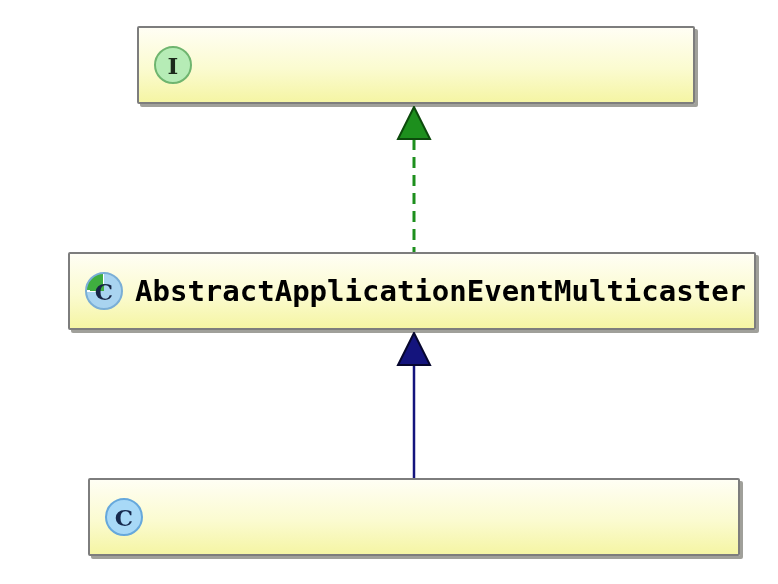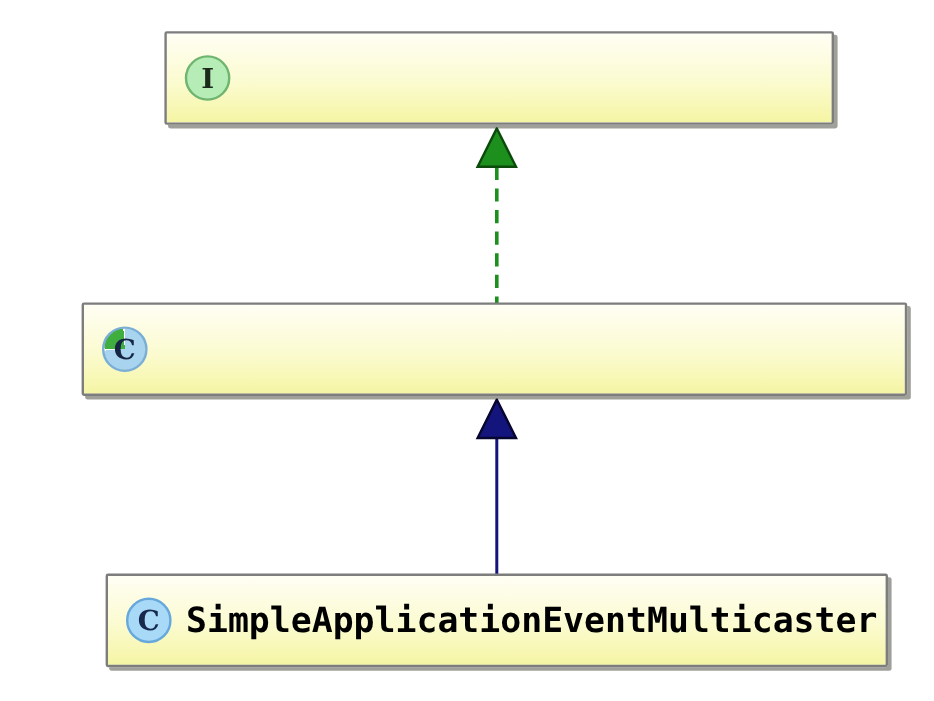--- a/index.html
+++ b/index.html
@@ -90,25 +90,25 @@
     <span class="type-icon icon-interface">I</span>
   </div>
 
   <svg class="edge edge-implements" viewBox="0 0 40 147">
     <line x1="20" y1="33" x2="20" y2="147" stroke-width="3" stroke-dasharray="11,7" stroke="#1d8f1d"></line>
     <polygon points="20,1 4,33 36,33" stroke-width="2" stroke="#0c4a0c" fill="#1d8f1d"></polygon>
   </svg>
 
   <div class="uml-node node-abstract">
     <span class="type-icon icon-abstract">C</span>
+    <span class="node-label">AbstractApplicationEventMulticaster</span>
   </div>
 
   <svg class="edge edge-extends" viewBox="0 0 40 147">
     <line x1="20" y1="33" x2="20" y2="147" stroke-width="2.5" stroke="#14147d"></line>
     <polygon points="20,1 4,33 36,33" stroke-width="2" stroke="#06062e" fill="#14147d"></polygon>
   </svg>
 
   <div class="uml-node node-simple">
     <span class="type-icon icon-class">C</span>
-    <span class="node-label">SimpleApplicationEventMulticaster</span>
   </div>
 
 </div>
 
 </body></html>

